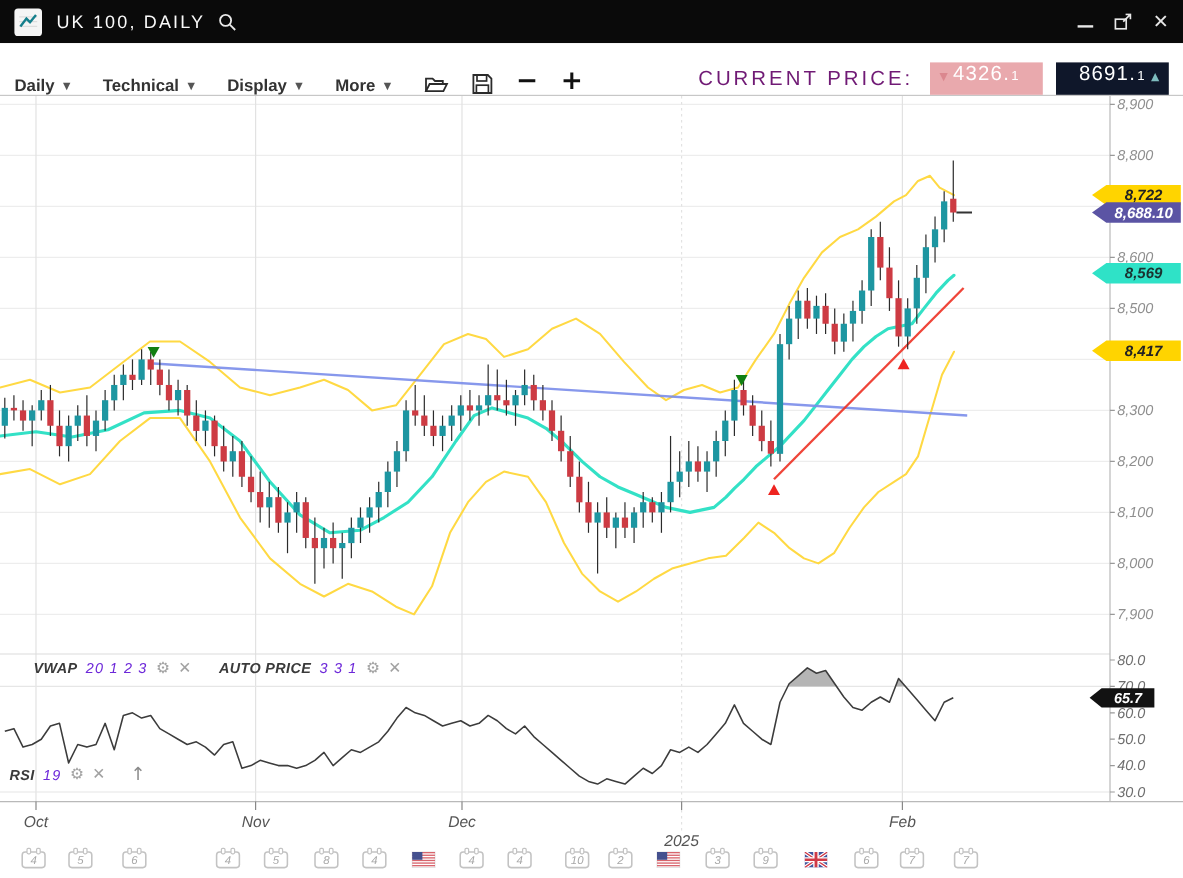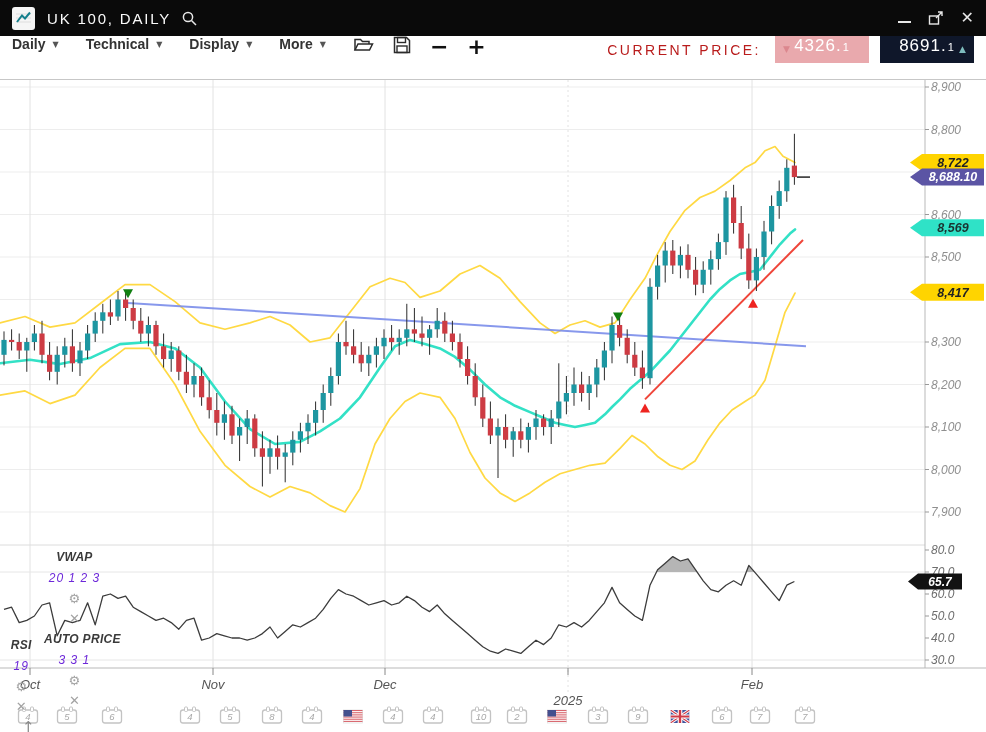--- a/index.html
+++ b/index.html
@@ -11,41 +11,41 @@
   
   .titlebar { height:36px; background:#0a0a0a; display:flex; align-items:center; padding:0 12px; }
   .logo { width:23px; height:23px; background:#f5f5f5; border-radius:3px; display:flex; align-items:center; justify-content:center; flex:none; }
   .title { color:#fafafa; font-size:15px; letter-spacing:1.8px; margin-left:12px; white-space:nowrap; }
   .search-btn { margin-left:10px; display:flex; align-items:center; cursor:pointer; }
   .win-controls { margin-left:auto; display:flex; align-items:center; gap:17px; }
   .winbtn { color:#e8e8e8; cursor:pointer; display:flex; align-items:center; }
   .min-bar { width:13px; height:2px; background:#e8e8e8; display:inline-block; margin-top:8px; }
   .close-x { font-family:"DejaVu Sans",sans-serif; font-size:16px; line-height:1; }
   
-  .toolbar { height:44px; border-bottom:1px solid #c7c7c7; display:flex; align-items:flex-start; padding:0 12px; background:#fff; }
+  .toolbar { height:44px; border-bottom:1px solid #c7c7c7; display:flex; align-items:flex-end; padding:0 12px; background:#fff; }
   .menu { display:flex; align-items:center; gap:7px; background:none; border:none; font-family:inherit;
           font-weight:bold; font-size:14px; color:#333; margin-right:27px; cursor:pointer; }
   .caret { font-family:"DejaVu Sans",sans-serif; font-size:8px; color:#555; }
   .tb-icon { margin-right:19px; display:flex; align-items:center; cursor:pointer; background:none; border:none; }
   .pm { font-size:22px; font-weight:bold; color:#111; line-height:1; font-family:"DejaVu Sans",sans-serif; }
   .cp-area { margin-left:auto; display:flex; align-items:center; gap:14px; }
-  .cp-label { color:#b91c1c; font-size:14px; letter-spacing:2.5px; white-space:nowrap; }
+  .cp-label { color:#701a75; font-size:17px; letter-spacing:2.5px; white-space:nowrap; }
   .price-box { width:94px; height:27px; display:flex; align-items:baseline; justify-content:center;
                color:#fff; font-size:17px; letter-spacing:1px; position:relative; cursor:pointer; }
   .price-box .dec { font-size:11px; margin-left:1px; }
   .arr { position:absolute; top:8px; font-family:"DejaVu Sans",sans-serif; font-size:9px; }
   .sell { background:#e9a9ad; }
   .sell .arr { left:8px; color:#db878e; }
   .buy { background:#0f172a; margin-left:-3px; }
   .buy .arr { right:7px; color:#7ebcbe; }
   
   .chart-wrap { position:relative; width:986px; height:652px; background:#fff;font-style:italic; }
   #chart-svg { position:absolute; left:0; top:0; }
   svg text { font-family:"Liberation Sans", sans-serif; }
-  .ind-row { position:absolute; display:flex; align-items:center; gap:7px; font-size:12px; color:#3a3a3a; z-index:5;flex-direction:column; }
+  .ind-row { position:absolute; display:flex; align-items:center; gap:7px; font-size:12px; color:#3a3a3a; z-index:5; }
   .ind-name { font-weight:bold; letter-spacing:.3px; }
   .ind-params { color:#6d28d9; letter-spacing:1px; }
   .ico { font-family:"DejaVu Sans",sans-serif; color:#a2a2a2; font-size:13px; cursor:pointer; line-height:1; }
   .ico.up-arrow { font-size:15px; margin-left:14px; color:#8a8a8a; }
   .gap-l { margin-left:16px; }
 </style>
 </head>
 <body>
 
 <div class="app">

